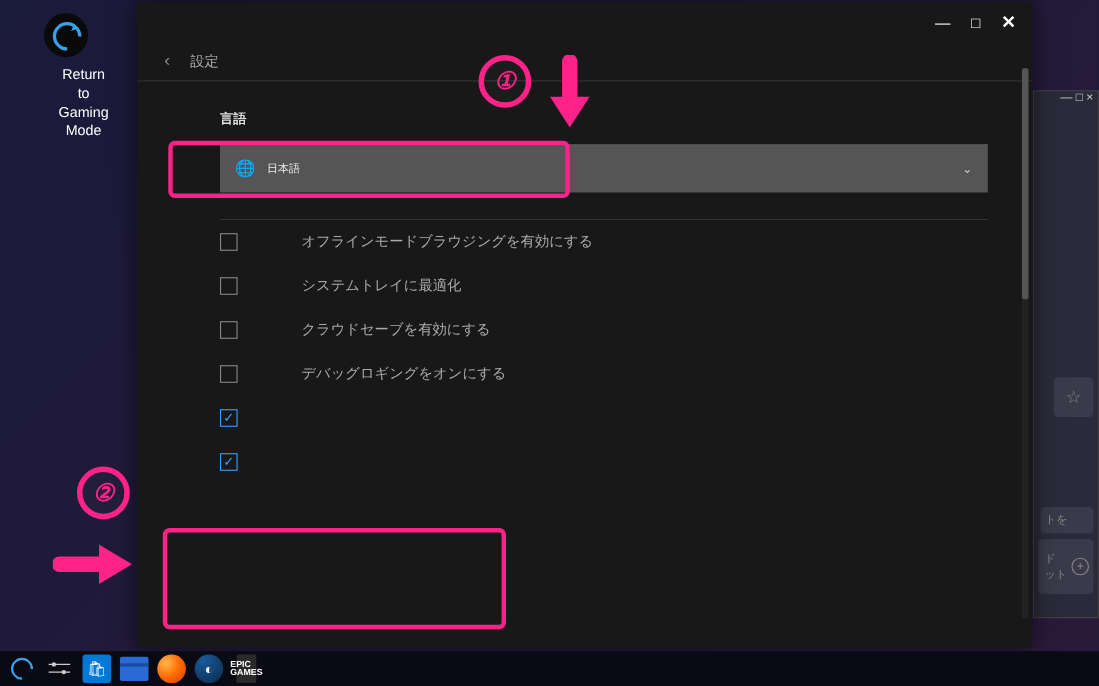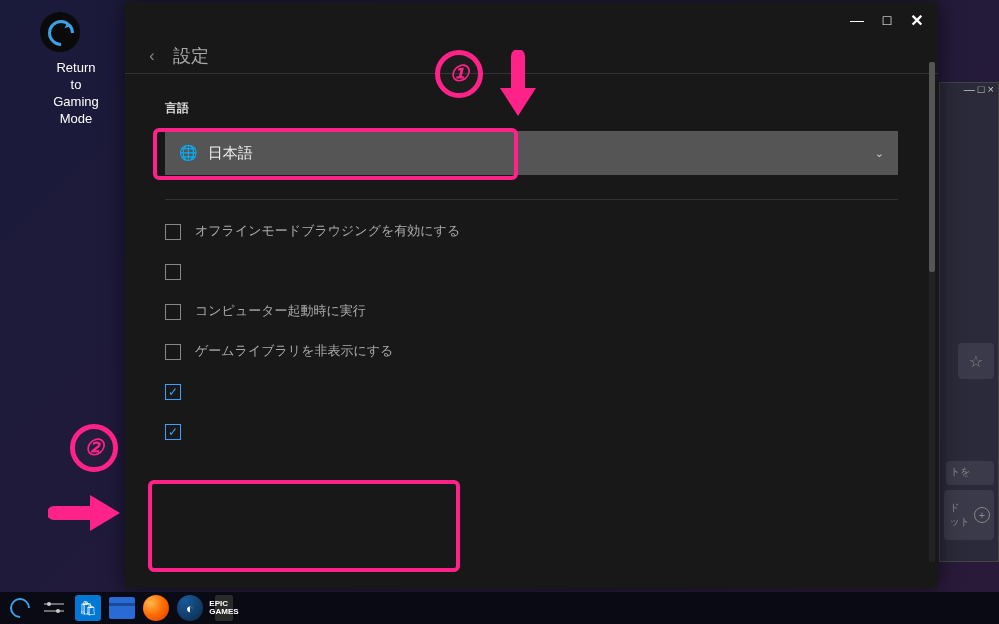--- a/index.html
+++ b/index.html
@@ -75,41 +75,42 @@
   .header-row {
     display: flex; align-items: center; height: 36px;
     padding: 0 12px; border-bottom: 1px solid #333;
   }
   .back-btn {
     width: 30px; height: 30px; display: flex;
     align-items: center; justify-content: center;
     color: #888; cursor: pointer; font-size: 16px;
     margin-right: 6px;
   }
-  .header-title { color: #aaa; font-size: 18px; }
+  .header-title { color: #aaa; font-size: 13px; }
   .content {
     position: relative; padding: 0 40px;
-    height: calc(100% - 72px); overflow-y: auto;
+    height: calc(100% - 72px); overflow-y: auto; margin-left: 35px;
   }
   .section-label {
     color: #ddd; font-size: 12px; font-weight: 600;
     margin: 26px 0 14px;
   }
   .lang-select {
     background: #555; height: 44px;
     display: flex; align-items: center; padding: 0 14px;
     cursor: pointer; position: relative;
   }
   .lang-select .globe { color: #ccc; margin-right: 10px; font-size: 15px; }
-  .lang-select .value { color: #eee; font-size: 15px; }
+  .lang-select .value { color: #eee; font-size: 10px; }
   .lang-select .chev { margin-left: auto; color: #ccc; font-size: 11px; }
   .divider { height: 1px; background: #333; margin: 24px 0 0; }
   .check-row {
-    display: flex; align-items: flex-end; height: 40px;
+    display: flex; align-items: center; height: 40px;
     cursor: pointer;
+    gap: 44px;
   }
   .checkbox {
     width: 16px; height: 16px; border: 1.5px solid #888;
     margin-right: 14px; display: flex;
     align-items: center; justify-content: center;
     color: #3aa0ff; font-size: 12px; flex-shrink: 0;
   }
   .checkbox.checked { border-color: #3aa0ff; }
   .check-label { color: #aaa; font-size: 13px; }
   .scrollbar-track {
@@ -199,28 +200,29 @@
         <span class="chev">⌄</span>
       </div>
       <div class="divider"></div>
       <div id="prefs">
           <div class="check-row">
             <div class="checkbox"></div>
             <div class="check-label">オフラインモードブラウジングを有効にする</div>
           </div>
           <div class="check-row">
             <div class="checkbox"></div>
-          </div>
-          <div class="check-row">
-            <div class="checkbox"></div>
-            <div class="check-label">コンピューター起動時に実行</div>
-          </div>
-          <div class="check-row">
-            <div class="checkbox"></div>
-            <div class="check-label">ゲームライブラリを非表示にする</div>
+            <div class="check-label">システムトレイに最適化</div>
+          </div>
+          <div class="check-row">
+            <div class="checkbox"></div>
+            <div class="check-label">クラウドセーブを有効にする</div>
+          </div>
+          <div class="check-row">
+            <div class="checkbox"></div>
+            <div class="check-label">デバッグロギングをオンにする</div>
           </div>
           <div class="check-row">
             <div class="checkbox checked">✓</div>
           </div>
           <div class="check-row">
             <div class="checkbox checked">✓</div>
           </div>
         </div>
     </div>
     <div class="scrollbar-track">

